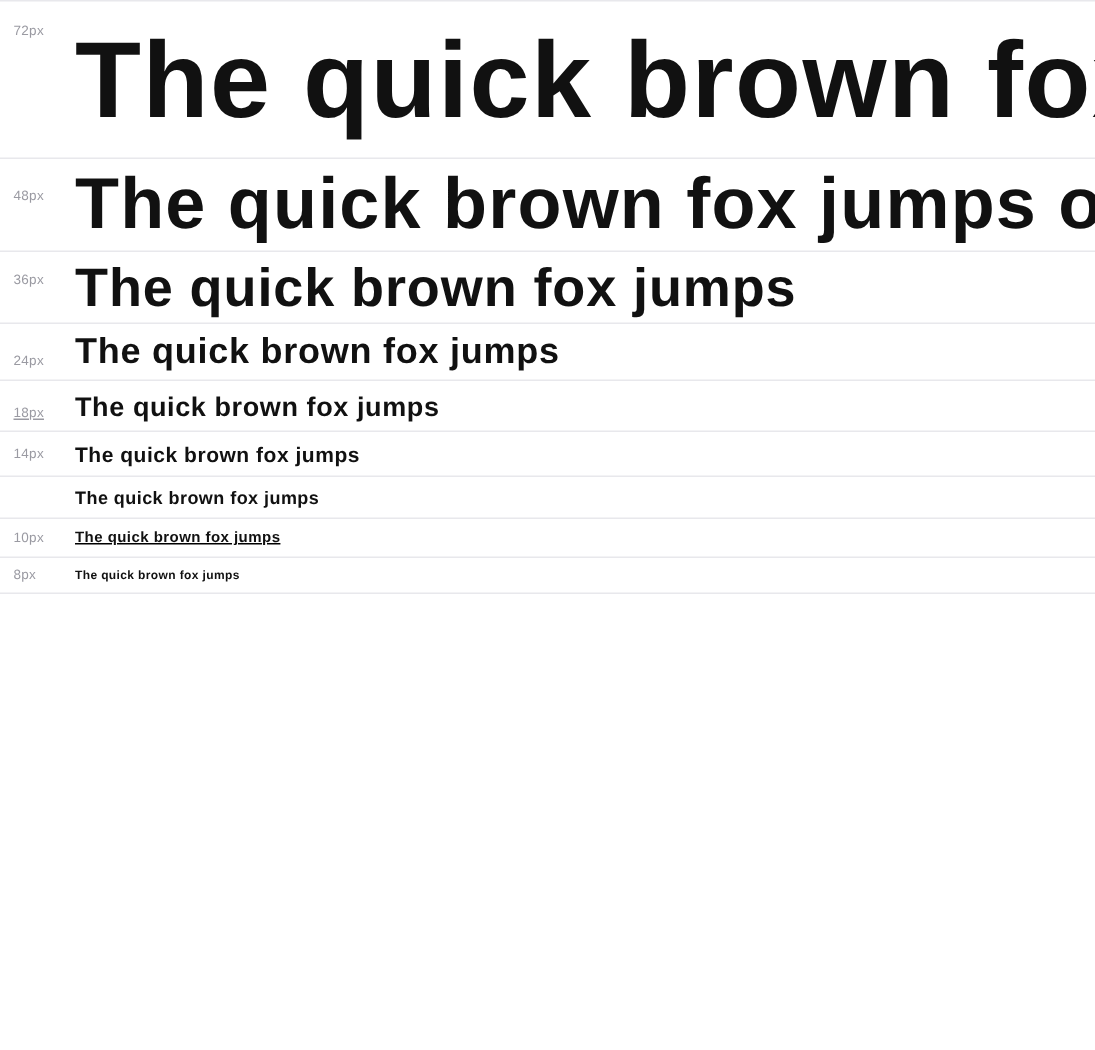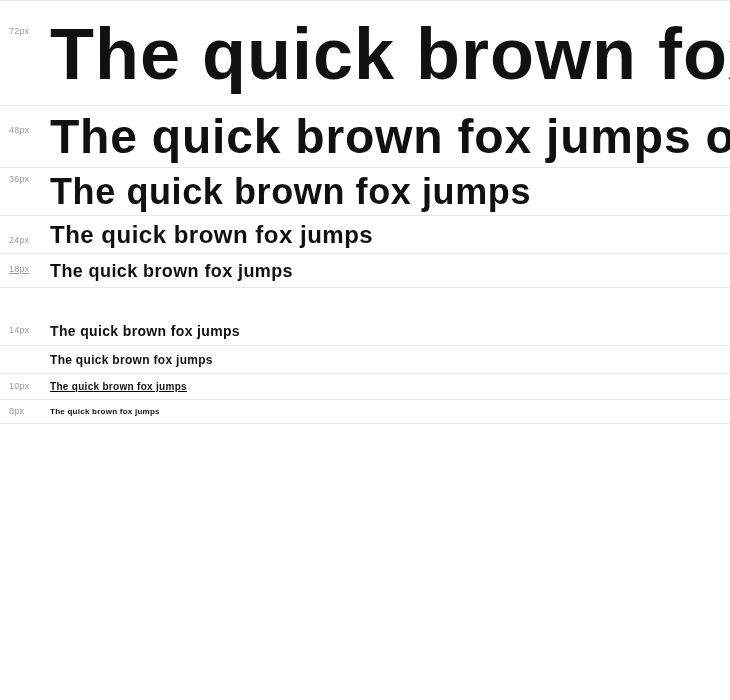--- a/index.html
+++ b/index.html
@@ -46,40 +46,40 @@
     padding: 0 0 0 50px;
     color: #111111;
     font-family: "Liberation Sans", sans-serif;
     font-weight: bold;
     white-space: nowrap;
     letter-spacing: 0.5px;
   }
 
   
   .r72 { height: 106px; }
-  .r72 .size-label { top: 26px; }
+  .r72 .size-label { top: 15px; }
   .r72 .sample { font-size: 72px; line-height: 106px; letter-spacing: 1px; }
 
   .r48 { height: 62px; }
   .r48 .size-label { top: 20px; }
   .r48 .sample { font-size: 48px; line-height: 62px; letter-spacing: 0.8px; }
 
   .r36 { height: 48px; }
-  .r36 .size-label { top: 7px; text-align: center; }
+  .r36 .size-label { top: 14px; text-align: center; }
   .r36 .sample { font-size: 36px; line-height: 48px; letter-spacing: 0.6px; }
 
   .r24 { height: 38px; }
   .r24 .size-label { top: 20px; }
   .r24 .sample { font-size: 24px; line-height: 38px; letter-spacing: 0.5px; }
 
   .r18 { height: 34px; }
-  .r18 .size-label { top: 11px; text-decoration: underline; }
+  .r18 .size-label { top: 17px; text-decoration: underline; }
   .r18 .sample { font-size: 18px; line-height: 34px; letter-spacing: 0.4px; }
 
-  .r14 { height: 30px; margin-top: 28px; }
+  .r14 { height: 30px; }
   .r14 .size-label { top: 10px; }
   .r14 .sample { font-size: 14px; line-height: 30px; letter-spacing: 0.35px; }
 
   .r12 { height: 28px; }
   .r12 .size-label { top: 9px; margin-top: 26px; }
   .r12 .sample { font-size: 12px; line-height: 28px; letter-spacing: 0.3px; }
 
   .r10 { height: 26px; text-decoration: underline; }
   .r10 .size-label { top: 8px; }
   .r10 .sample { font-size: 10px; line-height: 26px; letter-spacing: 0.3px; }

